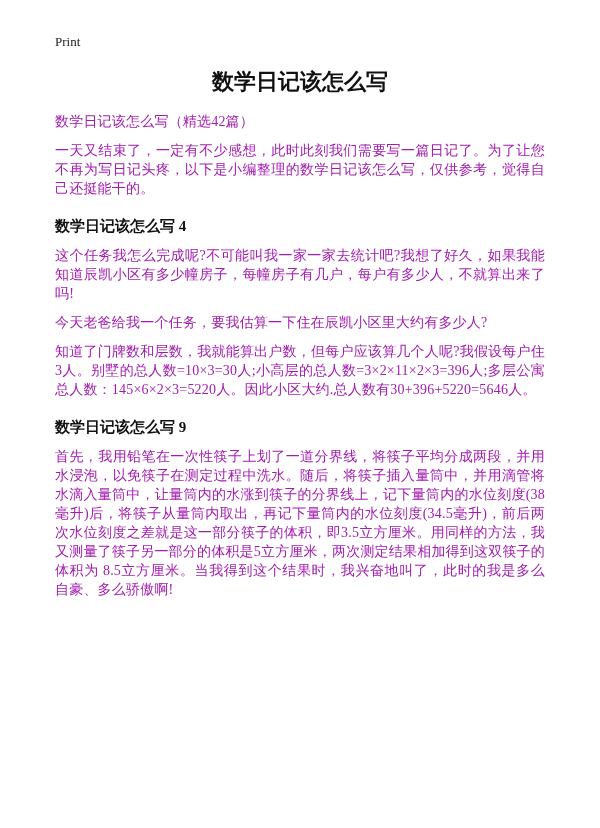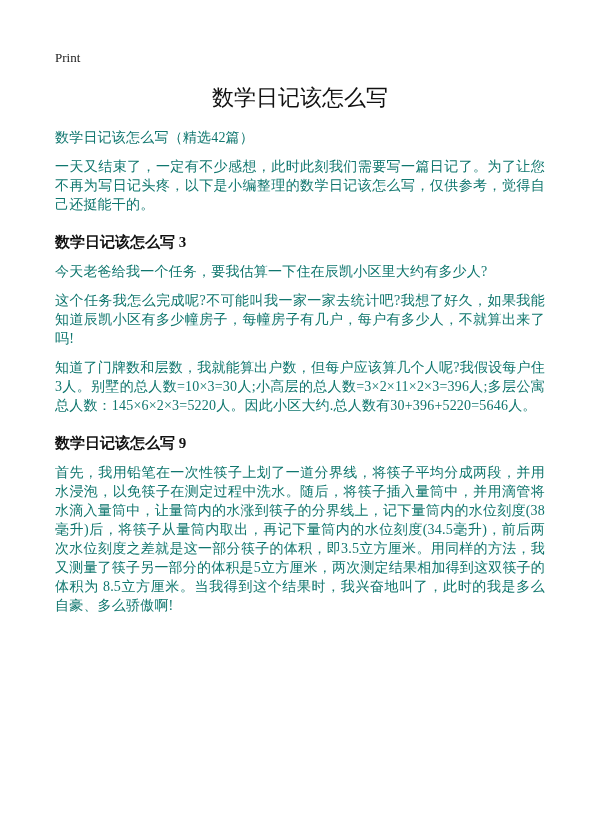--- a/index.html
+++ b/index.html
@@ -11,46 +11,46 @@
     width: 600px;
     height: 828px;
     overflow: hidden;
     font-family: "Liberation Serif", "DejaVu Serif", serif;
     color: #1c1c1c;
   }
   .page {
     box-sizing: border-box;
     width: 600px;
     height: 828px;
-    padding: 48px 55px 0 55px;
+    padding: 32px 55px 0 55px;
     background: #ffffff;
   }
   .print-link {
     display: inline-block;
     font-size: 13px;
     line-height: 16px;
     color: #1c1c1c;
     text-decoration: none;
     cursor: pointer;
   }
   .doc-title {
     margin: 17px 0 0 0;
     font-size: 22px;
     line-height: 30px;
-    font-weight: normal;
+    font-weight: bold;
     text-align: center;
     color: #111111;
   }
   .para {
     margin: 10px 0 0 0;
     font-size: 14px;
     line-height: 19px;
     text-align: justify;
     letter-spacing: 0.2px;
-    color: #0f766e;
+    color: #a21caf;
   }
   .para.first-after-title {
     margin-top: 15px;
   }
   .sec-heading {
     margin: 19px 0 0 0;
     font-size: 15px;
     line-height: 19px;
     font-weight: bold;
     color: #111111;
@@ -62,25 +62,25 @@
 <div class="page">
 
   <a class="print-link">Print</a>
 
   <h1 class="doc-title">数学日记该怎么写</h1>
 
   <p class="para first-after-title">数学日记该怎么写（精选42篇）</p>
 
   <p class="para">一天又结束了，一定有不少感想，此时此刻我们需要写一篇日记了。为了让您不再为写日记头疼，以下是小编整理的数学日记该怎么写，仅供参考，觉得自己还挺能干的。</p>
 
-  <h2 class="sec-heading">数学日记该怎么写 3</h2>
+  <h2 class="sec-heading">数学日记该怎么写 4</h2>
+
+  <p class="para">这个任务我怎么完成呢?不可能叫我一家一家去统计吧?我想了好久，如果我能知道辰凯小区有多少幢房子，每幢房子有几户，每户有多少人，不就算出来了吗!</p>
 
   <p class="para">今天老爸给我一个任务，要我估算一下住在辰凯小区里大约有多少人?</p>
-
-  <p class="para">这个任务我怎么完成呢?不可能叫我一家一家去统计吧?我想了好久，如果我能知道辰凯小区有多少幢房子，每幢房子有几户，每户有多少人，不就算出来了吗!</p>
 
 
   <p class="para">知道了门牌数和层数，我就能算出户数，但每户应该算几个人呢?我假设每户住3人。别墅的总人数=10×3=30人;小高层的总人数=3×2×11×2×3=396人;多层公寓总人数：145×6×2×3=5220人。因此小区大约.总人数有30+396+5220=5646人。</p>
 
 
   <h2 class="sec-heading">数学日记该怎么写 9</h2>
 
 
   <p class="para">首先，我用铅笔在一次性筷子上划了一道分界线，将筷子平均分成两段，并用水浸泡，以免筷子在测定过程中洗水。随后，将筷子插入量筒中，并用滴管将水滴入量筒中，让量筒内的水涨到筷子的分界线上，记下量筒内的水位刻度(38毫升)后，将筷子从量筒内取出，再记下量筒内的水位刻度(34.5毫升)，前后两次水位刻度之差就是这一部分筷子的体积，即3.5立方厘米。用同样的方法，我又测量了筷子另一部分的体积是5立方厘米，两次测定结果相加得到这双筷子的体积为 8.5立方厘米。当我得到这个结果时，我兴奋地叫了，此时的我是多么自豪、多么骄傲啊!</p>
 

